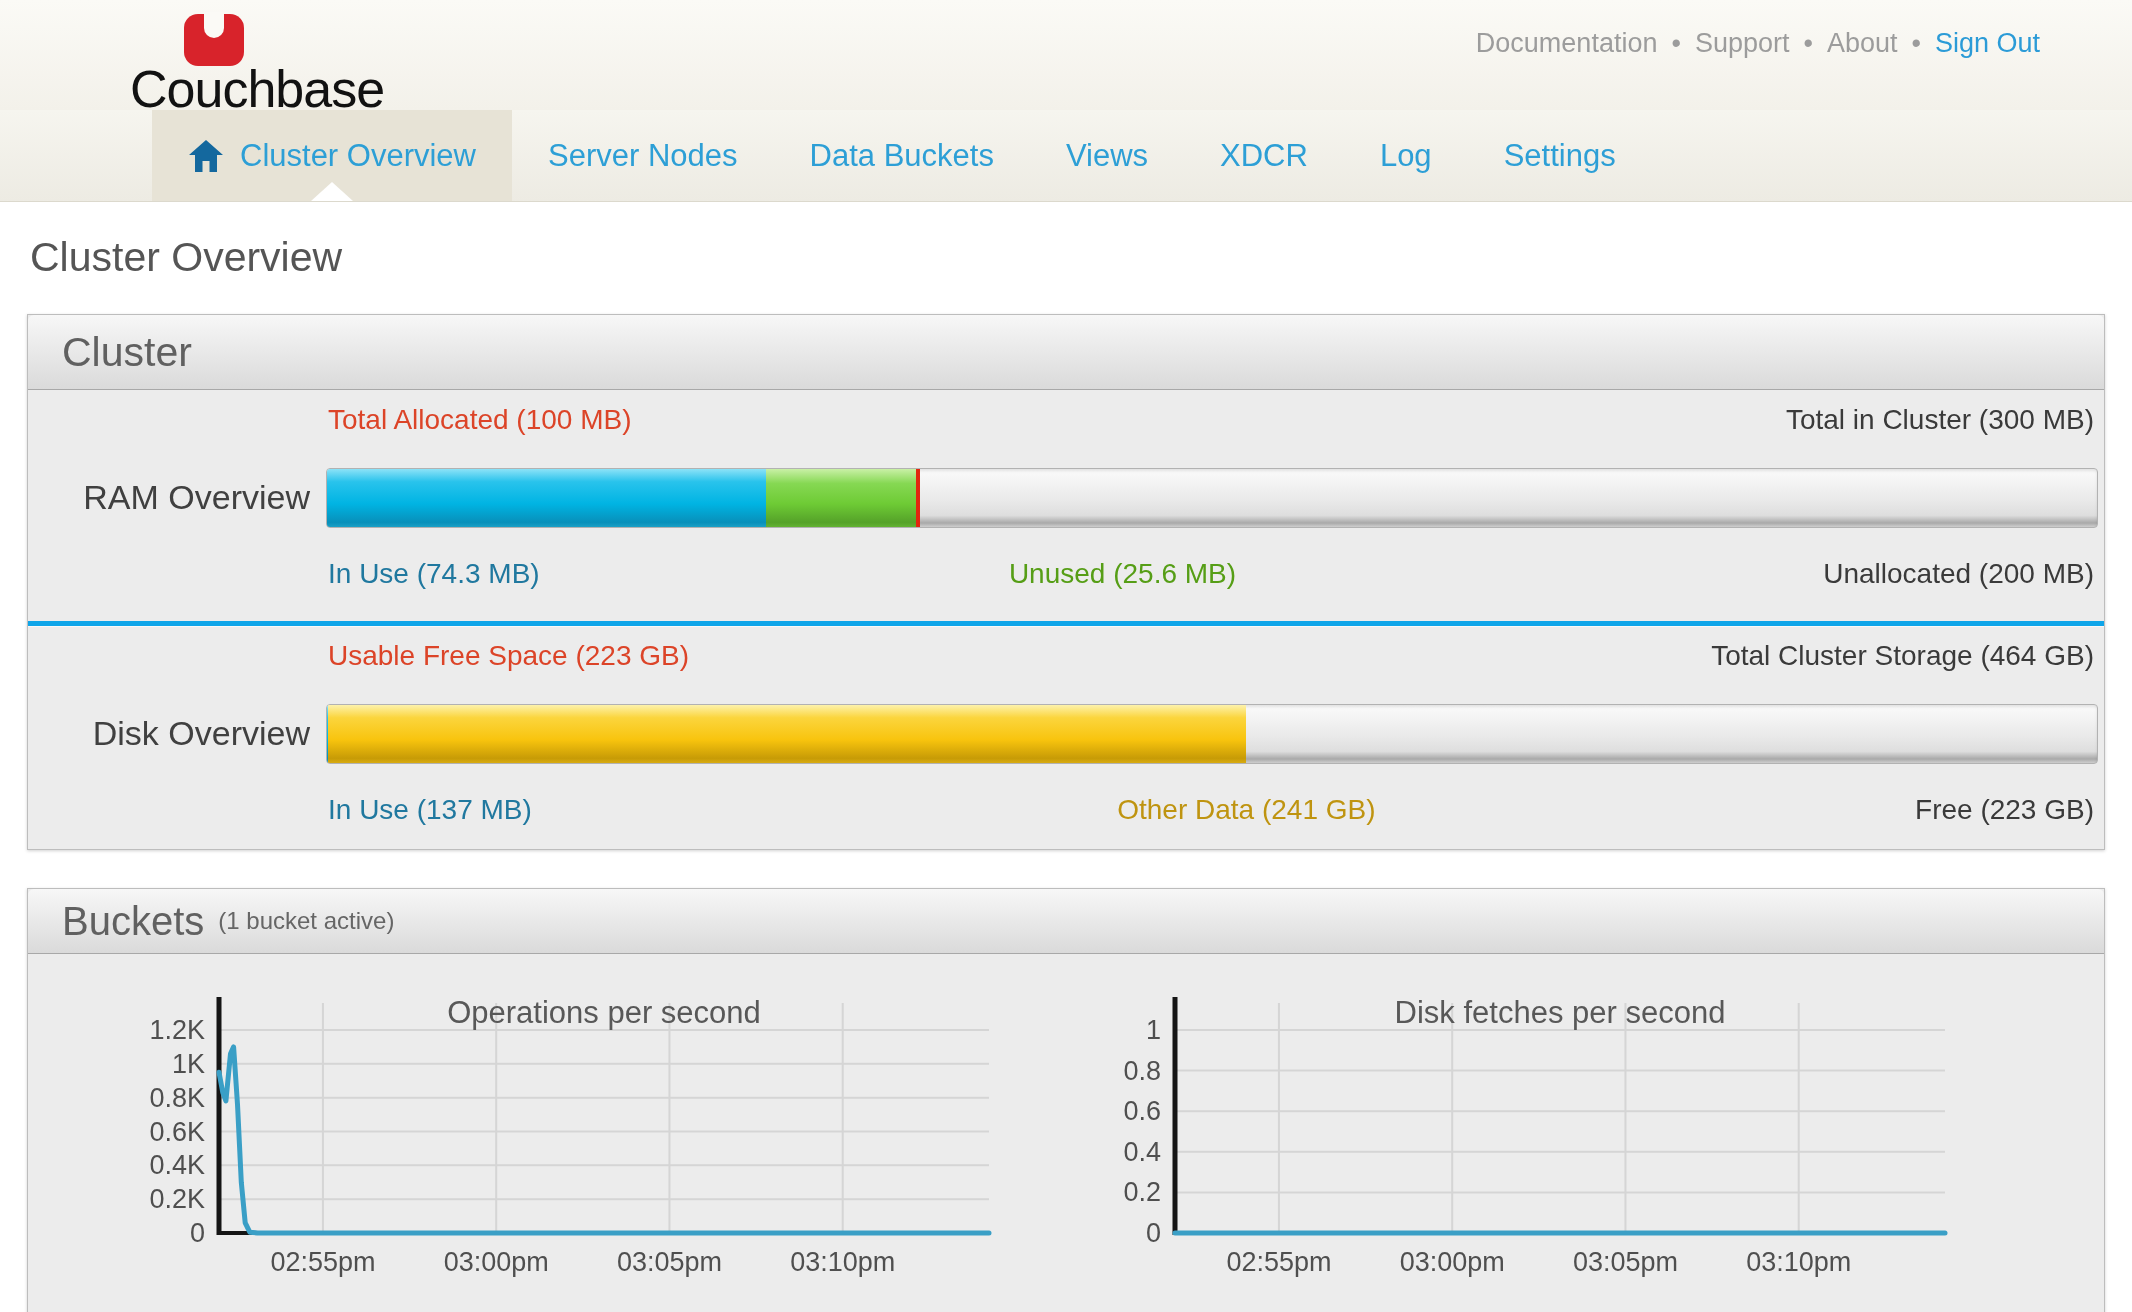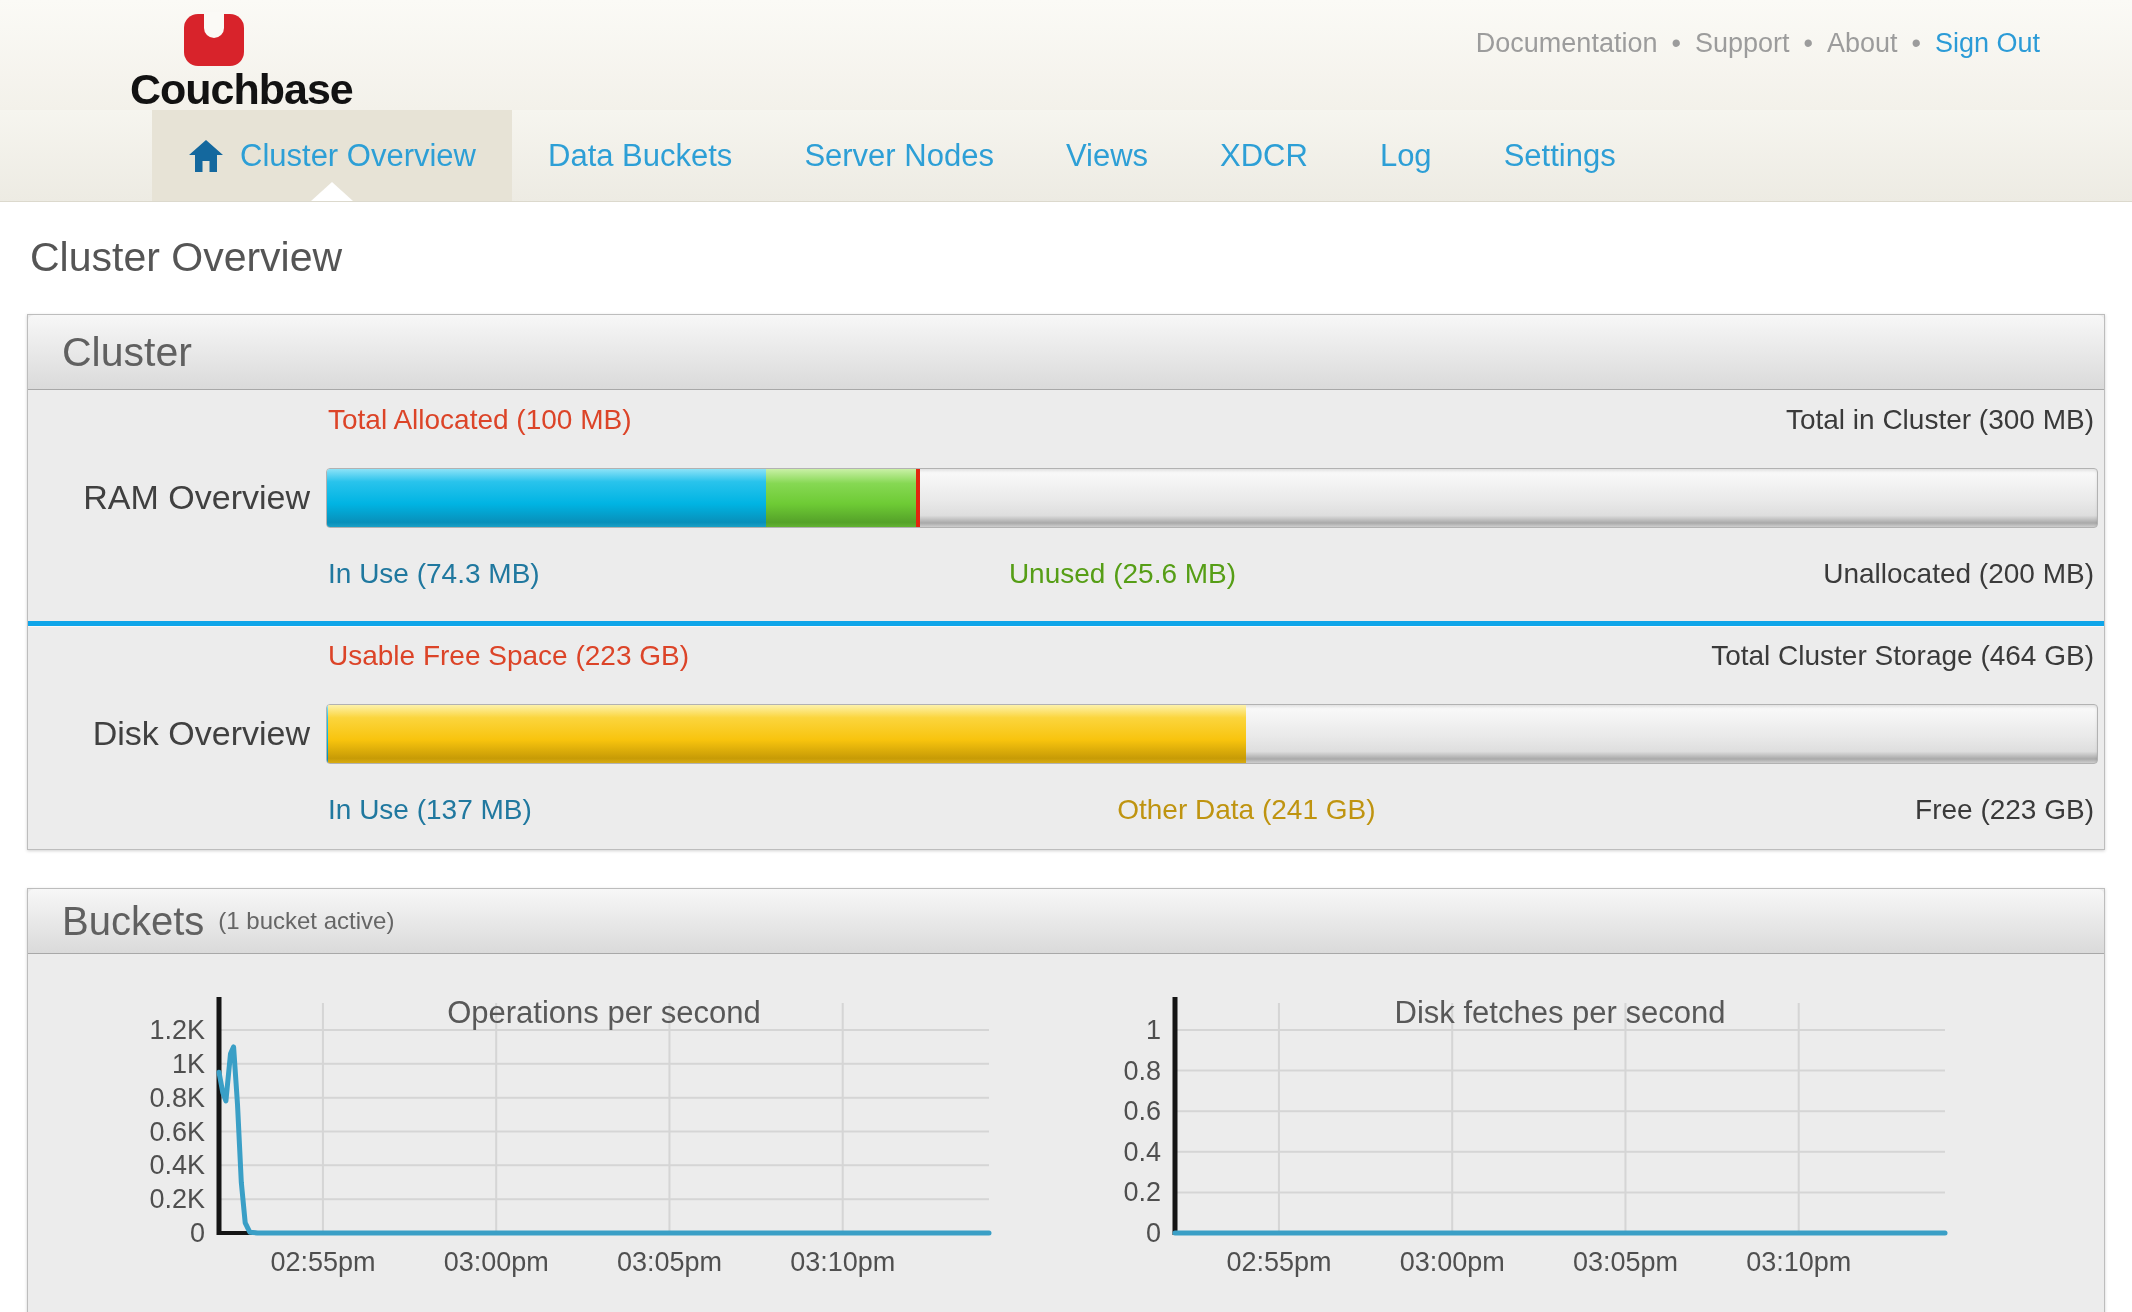--- a/index.html
+++ b/index.html
@@ -7,21 +7,21 @@
     width:2132px;height:1312px;position:relative;overflow:hidden;
     background:#ffffff;
     font-family:"Liberation Sans","DejaVu Sans",sans-serif;
     -webkit-font-smoothing:antialiased;
   }
   
   .top-band{position:absolute;left:0;top:0;width:2132px;height:110px;
     background:linear-gradient(#fbfaf6,#f3f1ea);}
   .logo{position:absolute;left:130px;top:10px;width:260px;cursor:pointer;}
   .logo-mark{display:block;margin-left:52px;}
-  .logo-text{font-size:43px;font-weight:bold;color:#121212;letter-spacing:-1px;line-height:38px;}
+  .logo-text{font-size:52px;font-weight:normal;color:#121212;letter-spacing:-1px;line-height:38px;}
   .top-links{position:absolute;right:92px;top:28px;font-size:27px;color:#9c9c9c;white-space:nowrap;}
   .top-links .lnk{color:#9c9c9c;cursor:pointer;}
   .top-links .dot{color:#9c9c9c;margin:0 14px;}
   .top-links .signout{color:#2b9bd7;cursor:pointer;}
   
   .nav-band{position:absolute;left:0;top:110px;width:2132px;height:92px;
     background:linear-gradient(#f6f5ef,#edebe3);
     border-bottom:1px solid #dcd9cd;
     display:flex;align-items:stretch;padding-left:152px;box-sizing:border-box;}
   .nav-item{display:flex;align-items:center;padding:0 36px;font-size:31px;color:#2d9fd6;cursor:pointer;position:relative;white-space:nowrap;}
@@ -88,24 +88,24 @@
 </div>
 
 <nav class="nav-band" id="nav-band">
     <div class="nav-item active">
       <svg width="36" height="34" viewBox="0 0 36 34" class="home-ico">
         <path d="M18 1 L35 16 L29 16 L29 33 L21.5 33 L21.5 22 L14.5 22 L14.5 33 L7 33 L7 16 L1 16 Z" fill="#14689e"></path>
       </svg>
       <span>Cluster Overview</span>
     </div>
     <div class="nav-item">
+      <span>Server Nodes</span>
+    </div>
+    <div class="nav-item">
       <span>Data Buckets</span>
-    </div>
-    <div class="nav-item">
-      <span>Server Nodes</span>
     </div>
     <div class="nav-item">
       <span>Views</span>
     </div>
     <div class="nav-item">
       <span>XDCR</span>
     </div>
     <div class="nav-item">
       <span>Log</span>
     </div>

